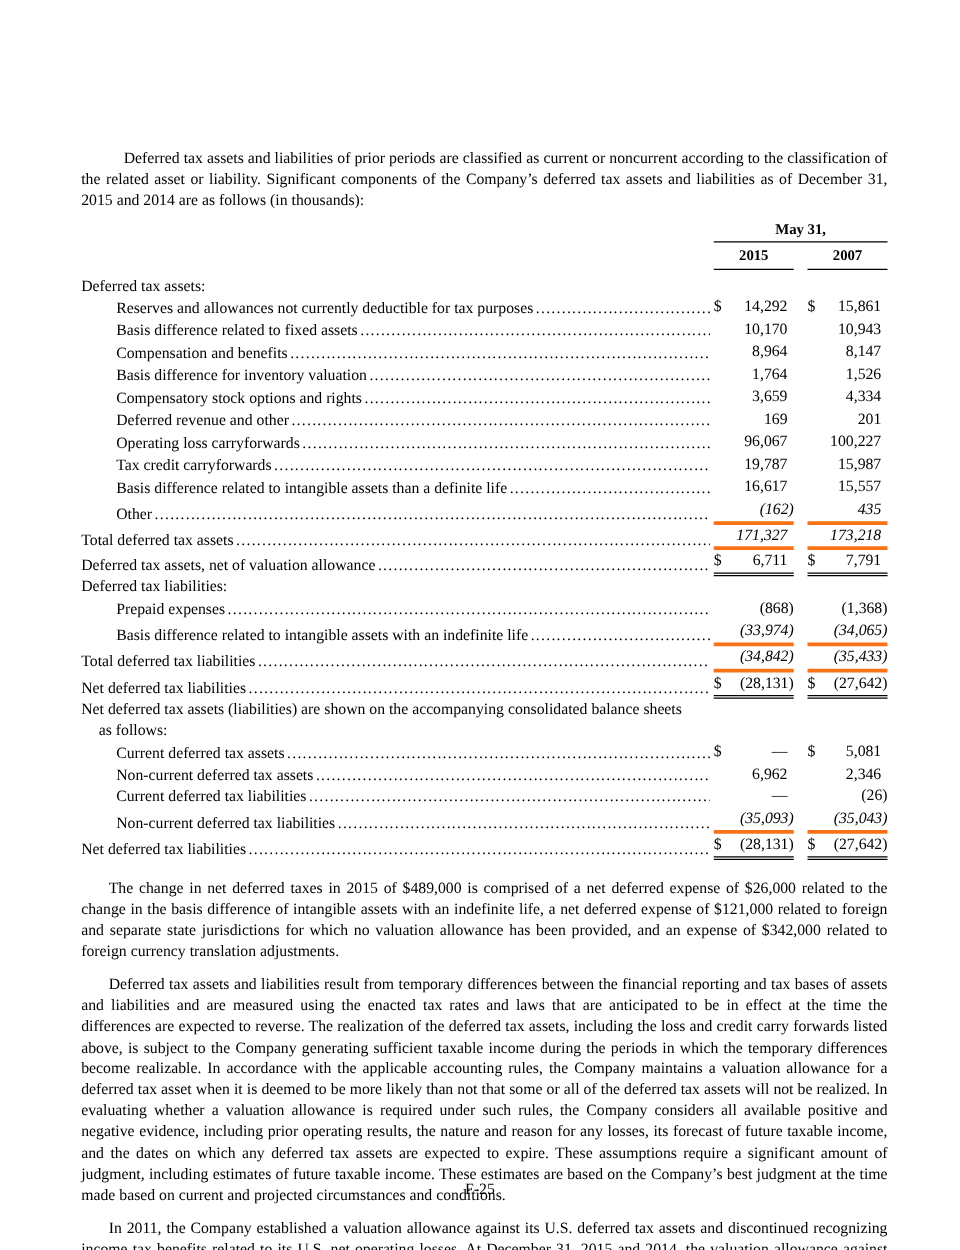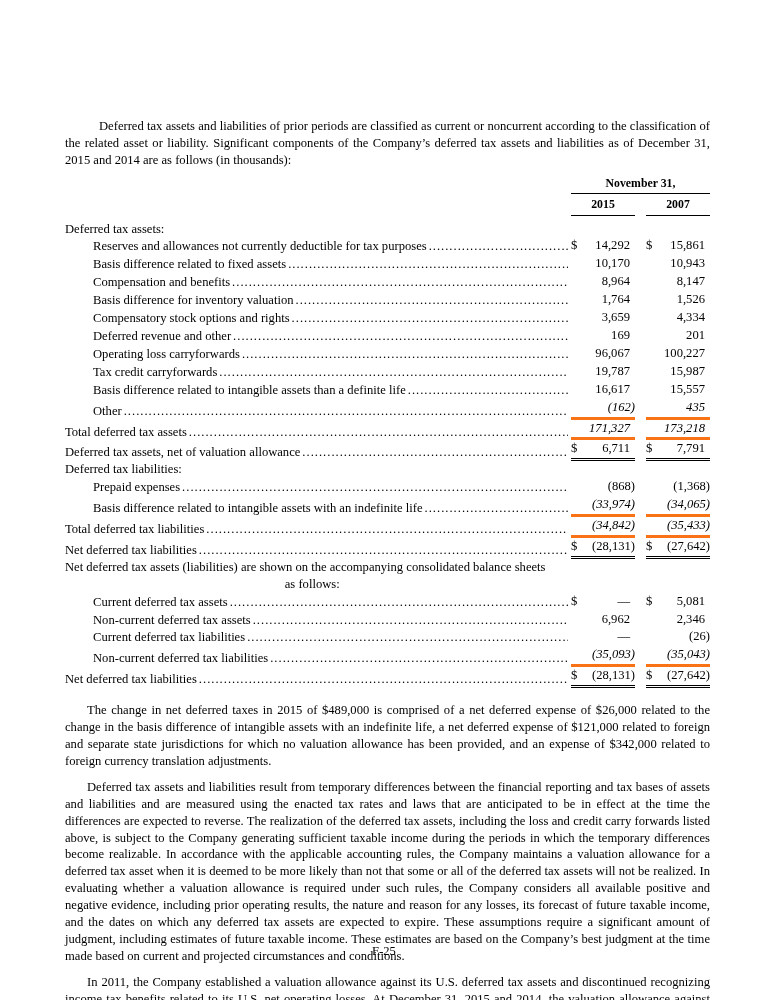--- a/index.html
+++ b/index.html
@@ -47,21 +47,21 @@
     padding-bottom: 2px;
     border-bottom: 1px solid #000;
   }
 
   .trow {
     display: flex;
     align-items: flex-end;
     min-height: 16.9px;
   }
   .trow.ind1 .rlabel { padding-left: 28px; }
-  .rlabel { white-space: normal; flex-shrink: 0; max-width: 505px; text-align: center; }
+  .rlabel { white-space: normal; flex-shrink: 0; max-width: 505px; }
   .rlabel2 { display: block; padding-left: 14px; }
   .leader {
     flex: 1 1 auto;
     overflow: hidden;
     white-space: nowrap;
     margin: 0 3px 0 2px;
     min-width: 10px;
   }
   .leader::after {
     content: "..................................................................................................................................................................";
@@ -91,21 +91,21 @@
 </head>
 <body>
 
 <div class="page">
 
   <p class="para intro">Deferred tax assets and liabilities of prior periods are classified as current or noncurrent according to the classification of the related asset or liability. Significant components of the Company’s deferred tax assets and liabilities as of December 31, 2015 and 2014 are as follows (in thousands):</p>
 
   <div class="tax-table">
     <div class="thead">
       <div class="colgroup">
-        <div class="group-label">November 31,</div>
+        <div class="group-label">May 31,</div>
         <div class="cols">
           <div class="colhead">2015</div>
           <div class="colhead">2007</div>
         </div>
       </div>
     </div>
     <div id="table-rows">
         <div class="trow ind0 section">
     <span class="rlabel">Deferred tax assets:</span>
 

